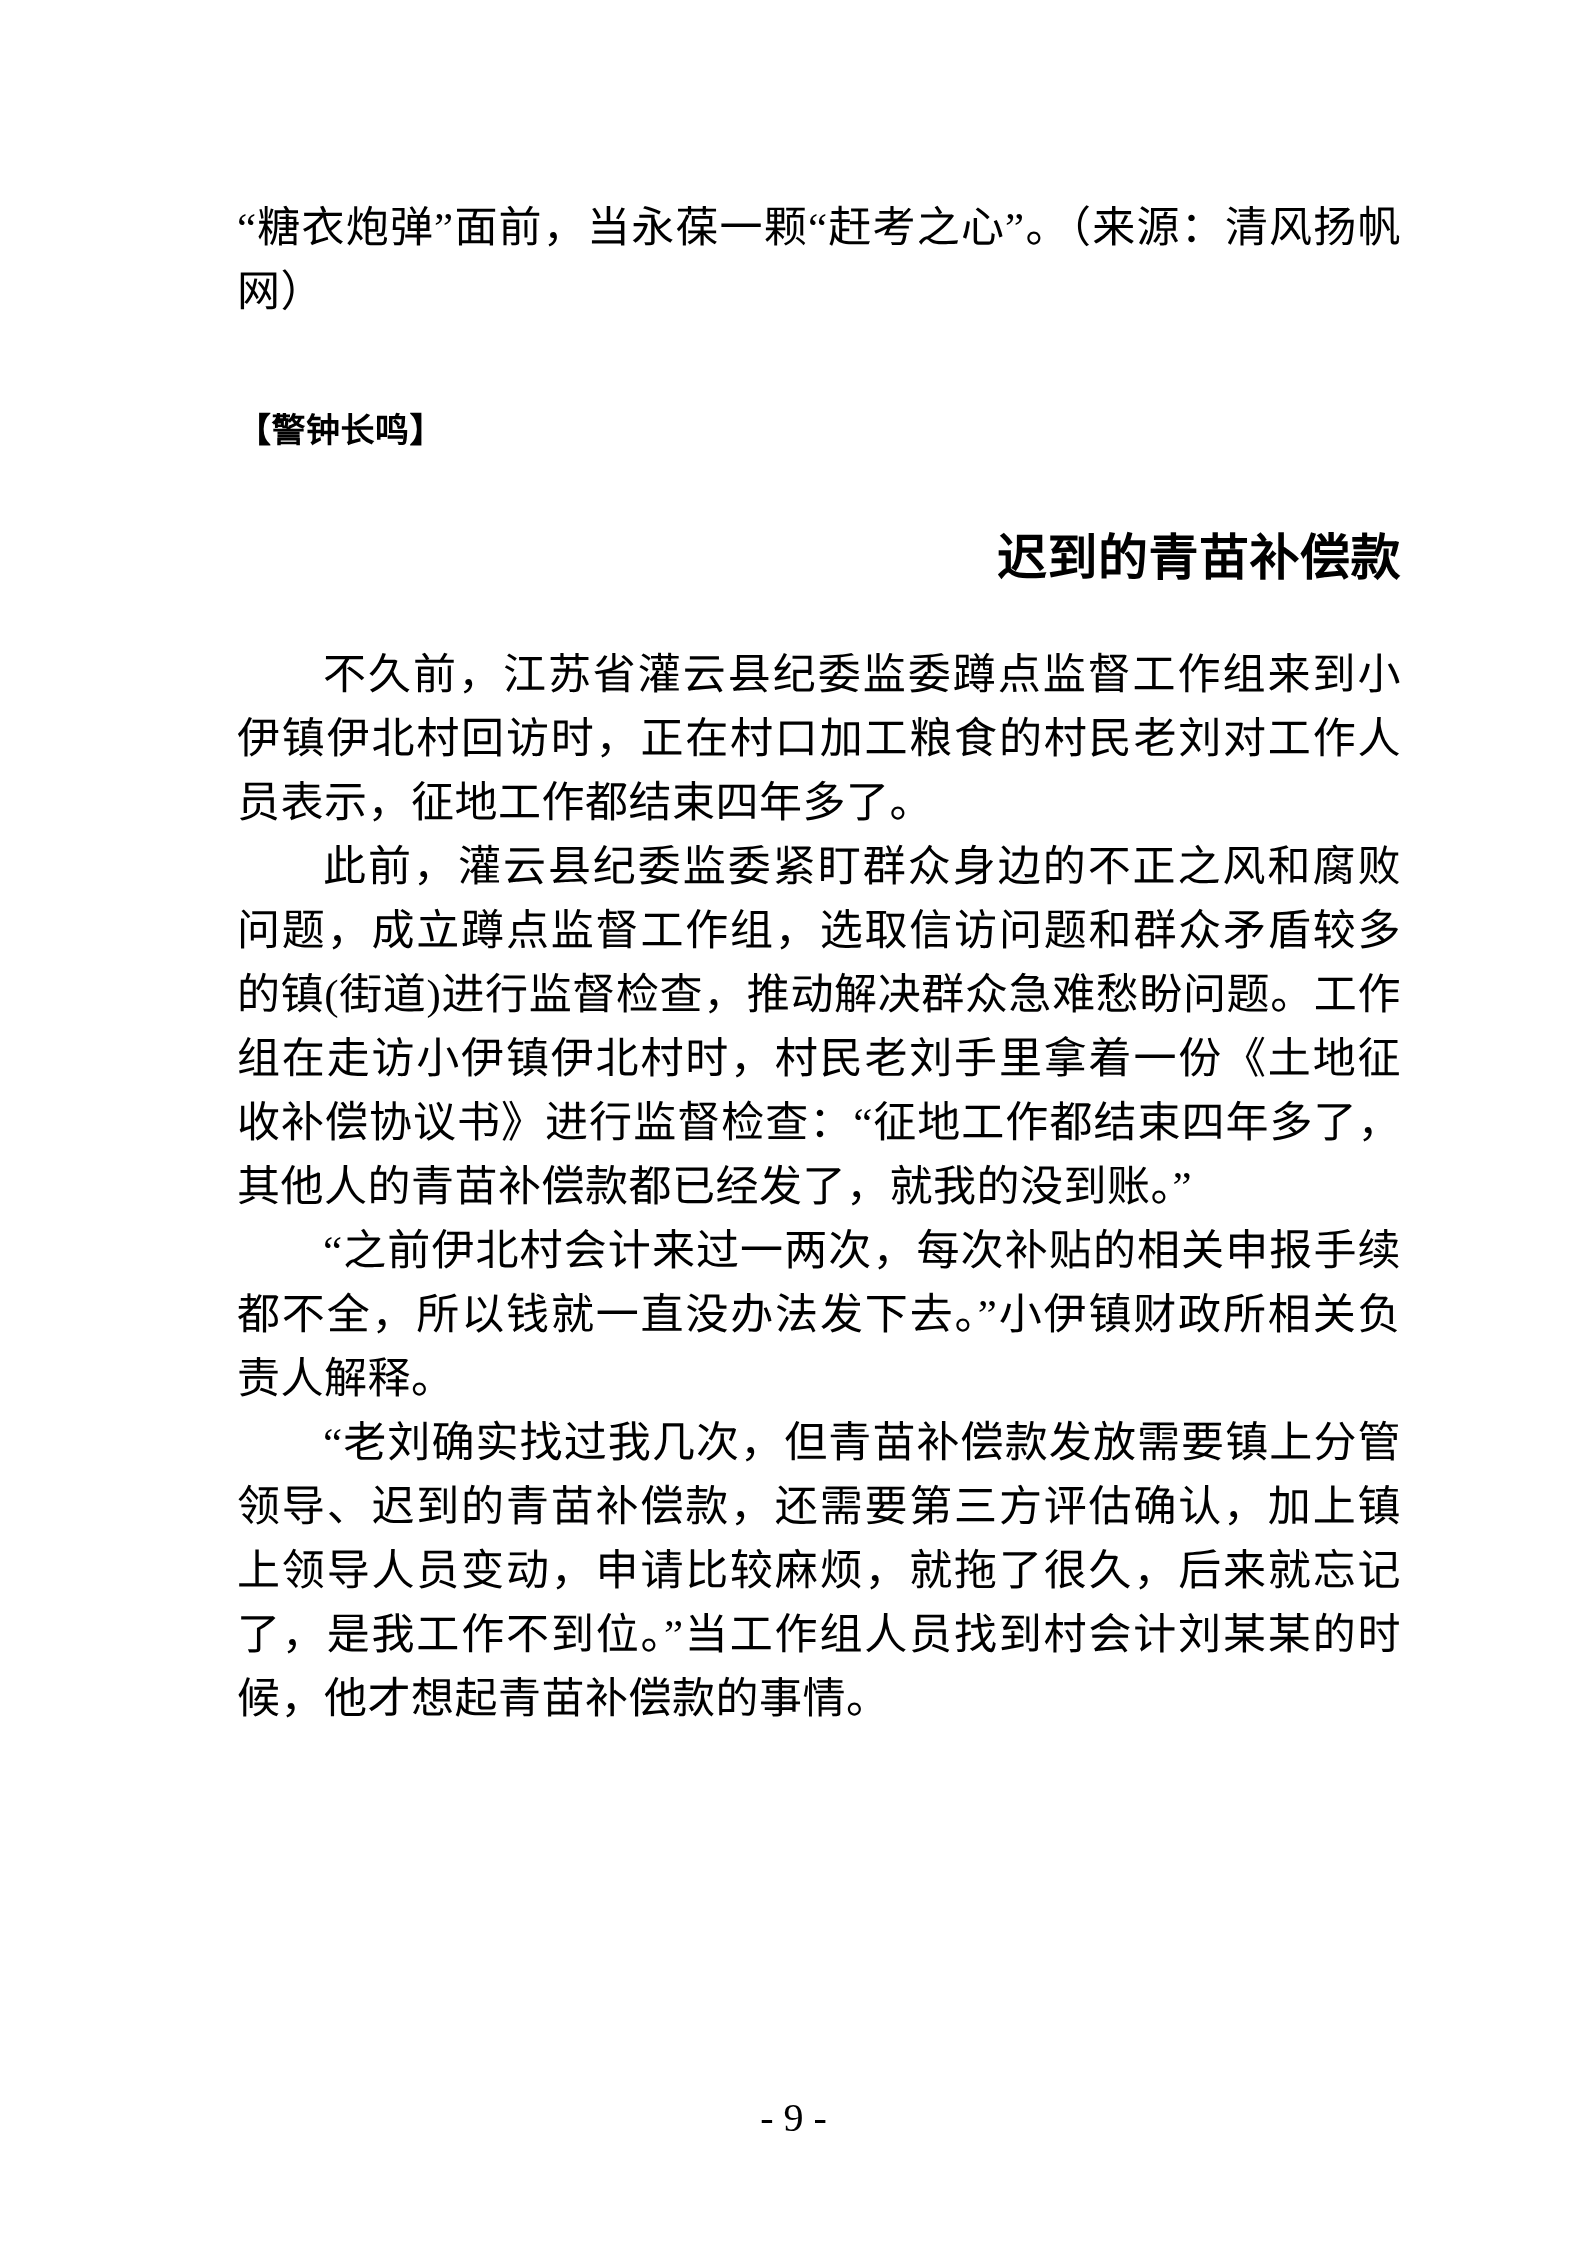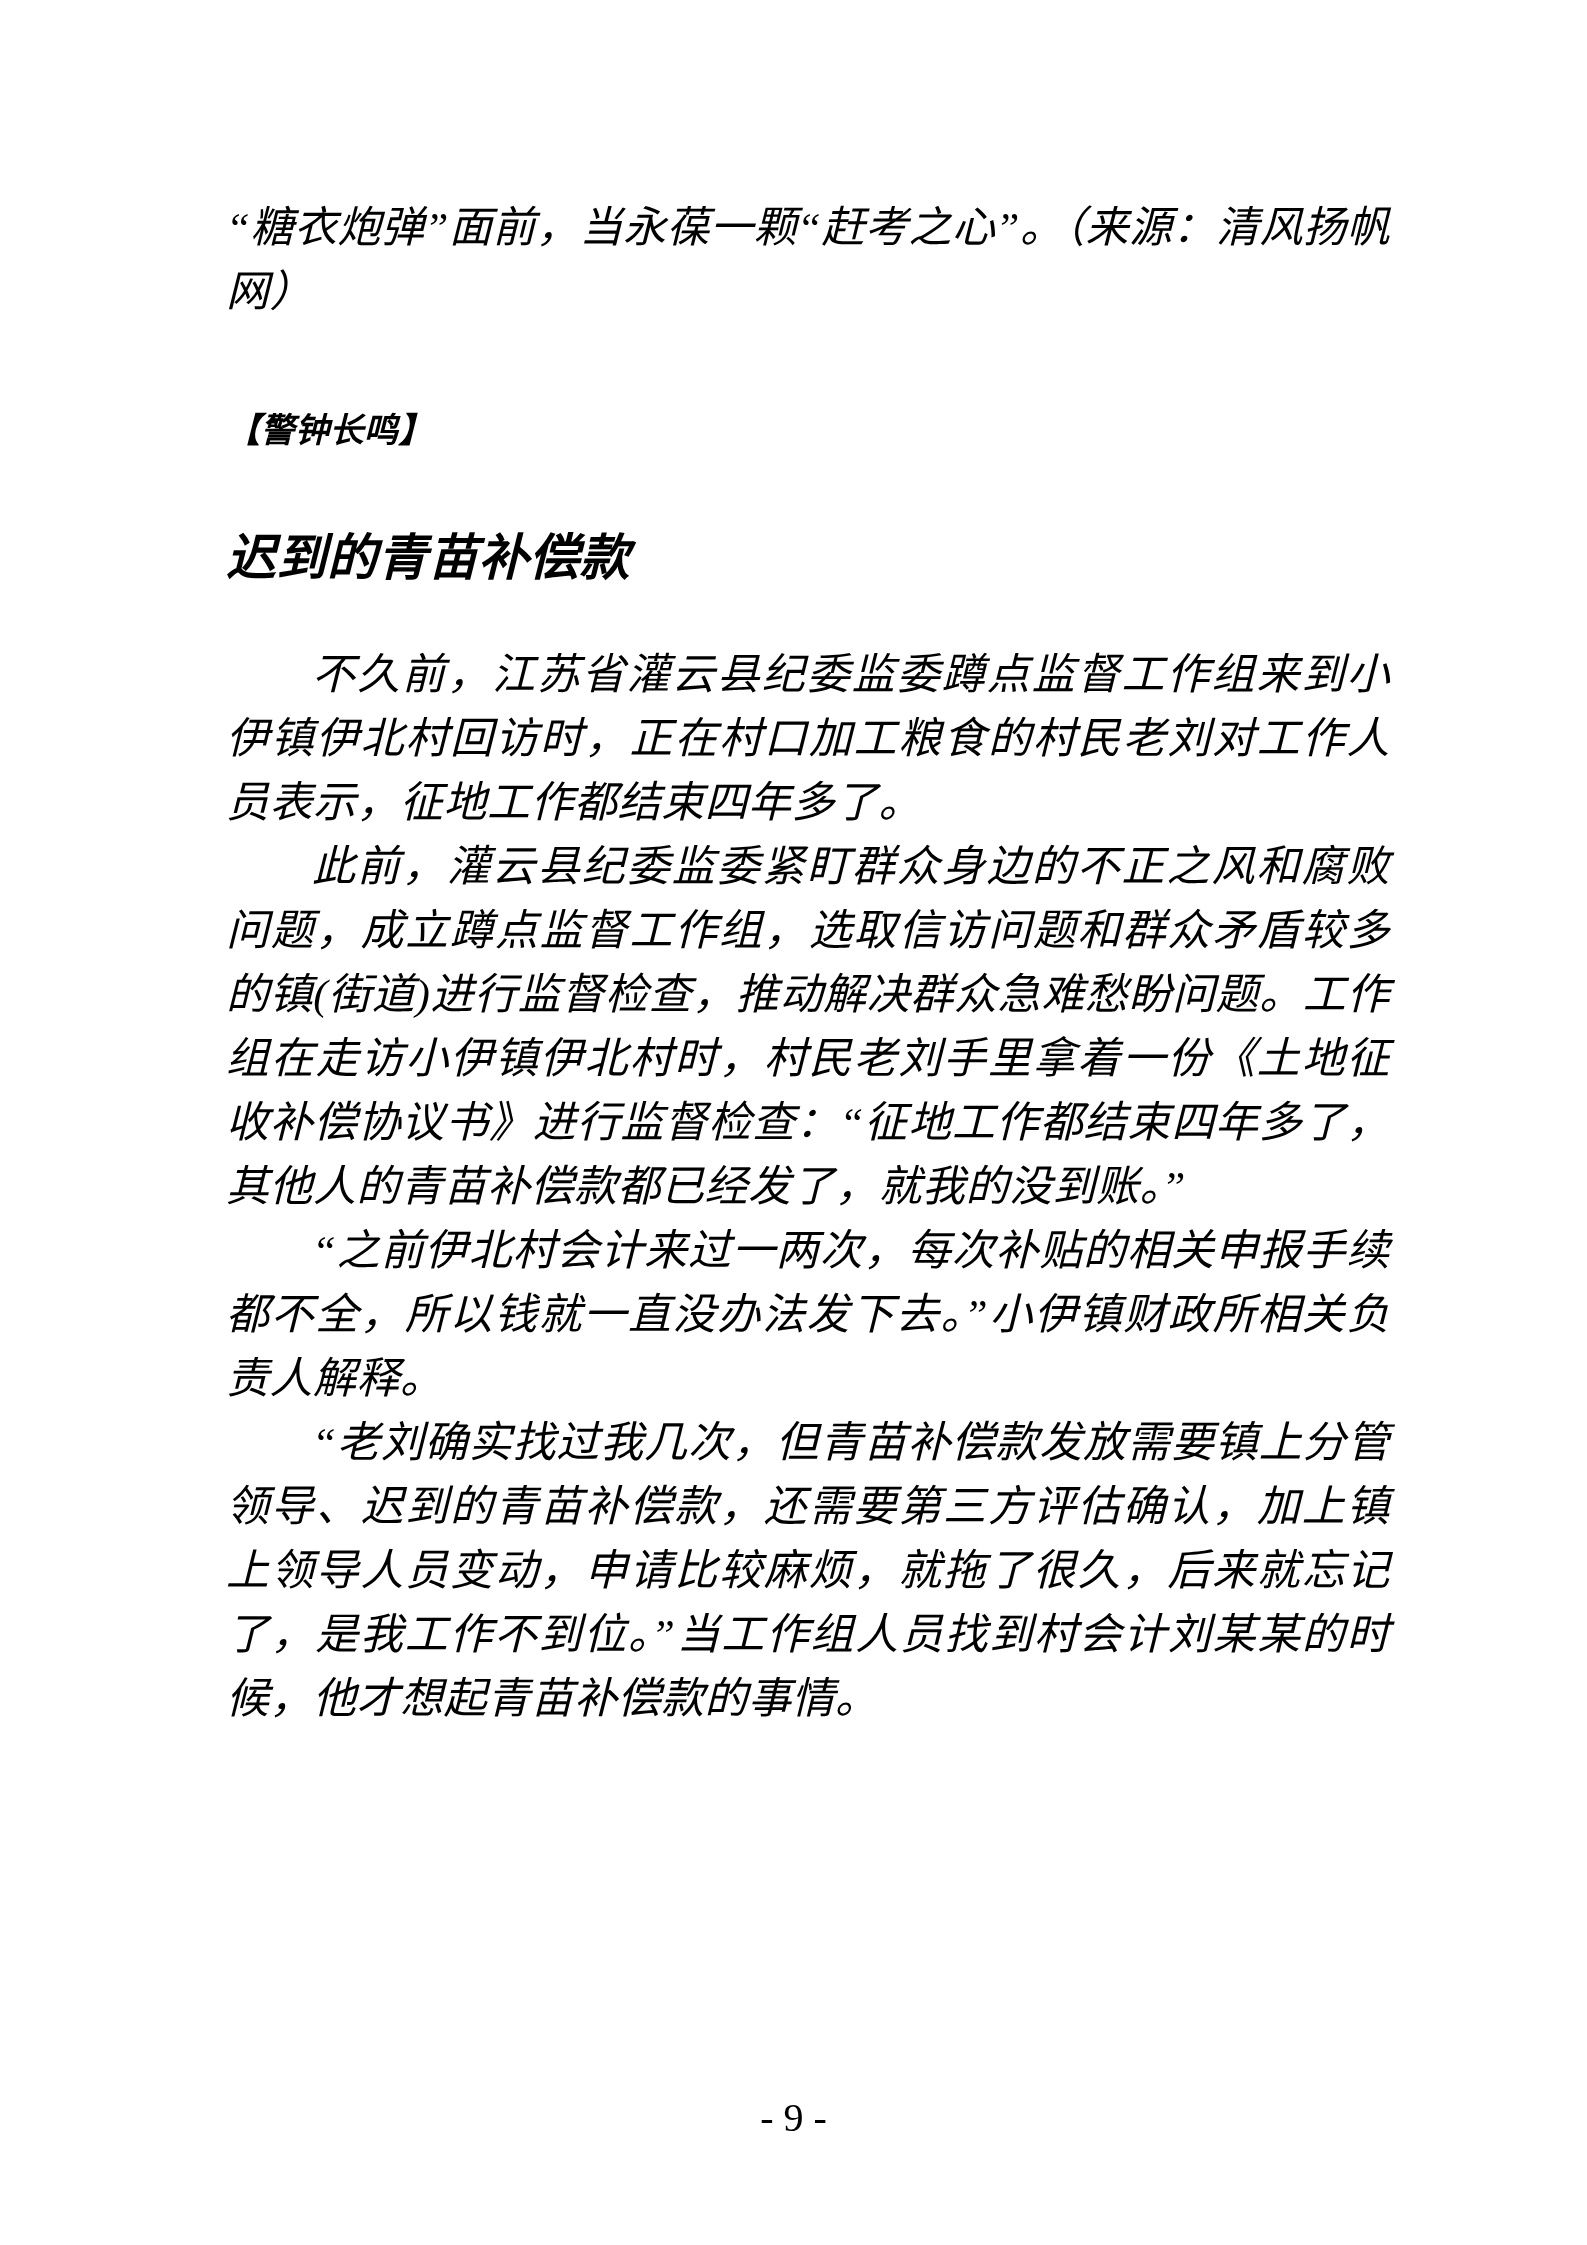--- a/index.html
+++ b/index.html
@@ -11,29 +11,28 @@
     position: relative;
     width: 1587px;
     height: 2245px;
     background: #ffffff;
     color: #000000;
     font-family: "Liberation Serif", "DejaVu Serif", serif;
     overflow: hidden;
   }
   .content {
     position: absolute;
-    left: 226px;
+    left: 237px;
     top: 196px;
     width: 1164px;
     font-size: 43px;
     line-height: 64px;
     text-align: justify;
     text-justify: inter-ideograph;
     letter-spacing: 0.5px;
-    font-style: italic;
   }
   .para {
     margin: 0;
     text-indent: 86px;
   }
   .no-indent {
     text-indent: 0;
   }
   .section-header {
     margin: 74px 0 0 0;
@@ -41,21 +40,21 @@
     font-weight: 700;
     font-family: "Liberation Sans", "DejaVu Sans", sans-serif;
     font-size: 34px;
     line-height: 64px;
   }
   .title {
     margin: 56px 0 45px 0;
     font-size: 50px;
     line-height: 80px;
     font-weight: 700;
-    text-align: left;
+    text-align: right;
     text-indent: 0;
     font-family: "Liberation Serif", "DejaVu Serif", serif;
   }
   .footer {
     position: absolute;
     left: 0;
     top: 2086px;
     width: 1587px;
     text-align: center;
     font-size: 40px;

